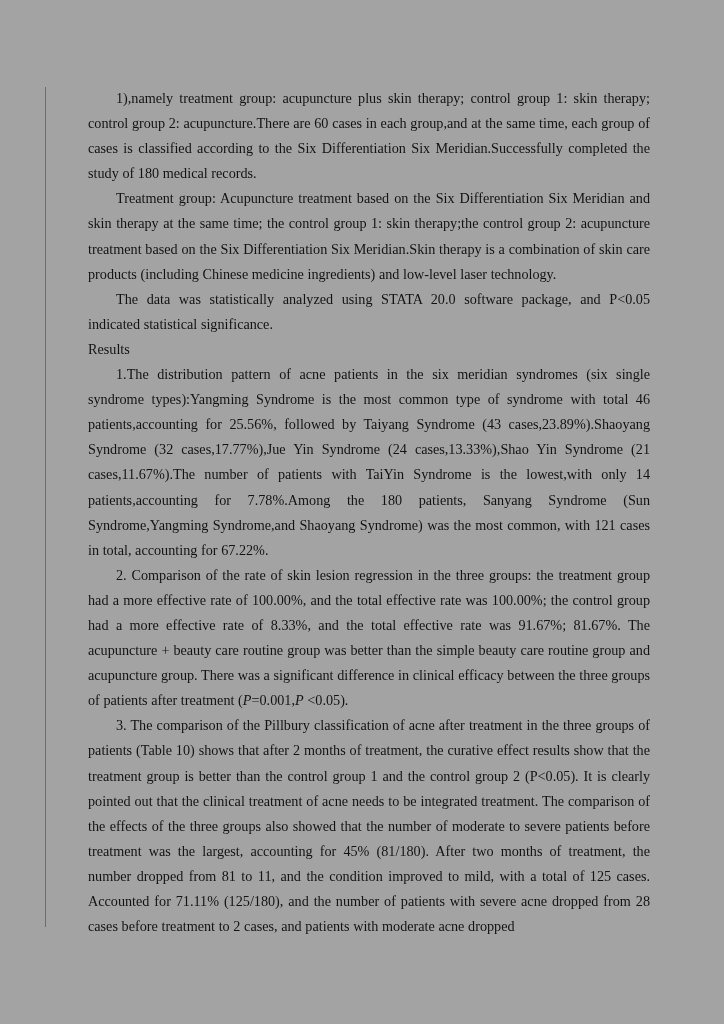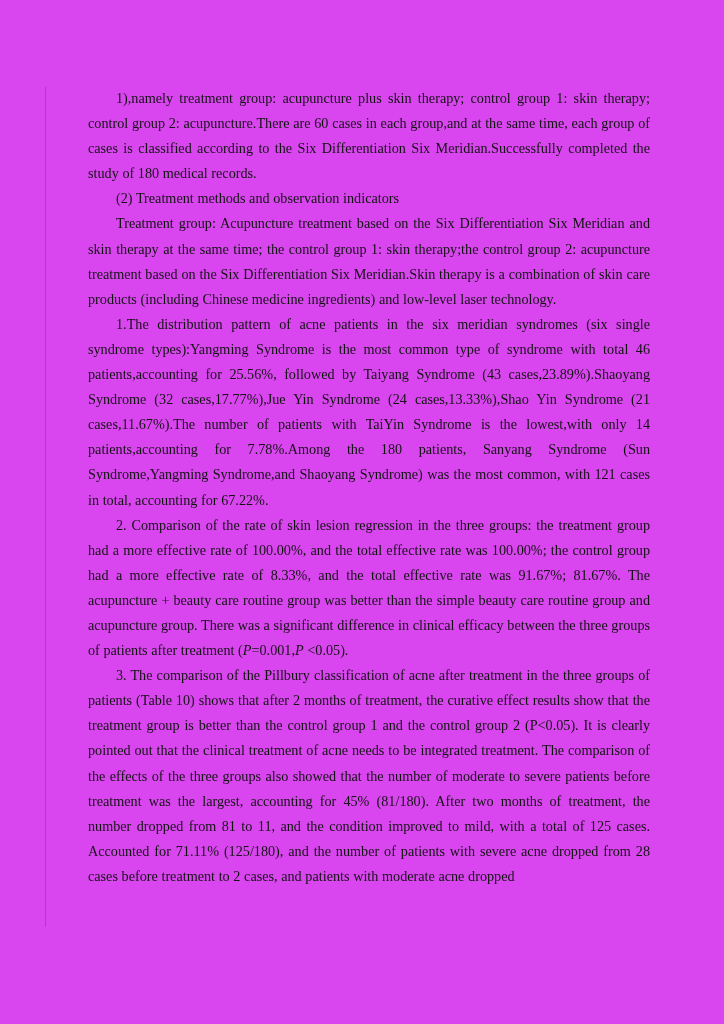--- a/index.html
+++ b/index.html
@@ -67,35 +67,36 @@
     line-height: 0;
   }
 
   em.stat {
     font-style: italic;
   }
 </style>
 </head>
 <body style="background: rgb(255, 255, 255); color: rgb(19, 19, 19);">
 
-<div id="page" style="background: #d946ef;">
+<div id="page" style="background: #a3a3a3;">
 
   <div id="change-bar" style="background: rgb(107, 107, 112);"></div>
 
   <div id="text-column">
 
     <p class="para">1),namely treatment group: acupuncture plus skin therapy; control group 1: skin therapy; control group 2: acupuncture.There are 60 cases in each group,and at the same time, each group of cases is classified according to the Six Differentiation Six Meridian.Successfully completed the study of 180 medical records.</p>
 
-    <p class="para">(2) Treatment methods and observation indicators</p>
 
     <p class="para">Treatment group: Acupuncture treatment based on the Six Differentiation Six Meridian and skin therapy at the same time; the control group 1: skin therapy;the control group 2: acupuncture treatment based on the Six Differentiation Six Meridian.Skin therapy is a combination of skin care products (including Chinese medicine ingredients) and low-level laser technology.</p>
 
 
 
+    <p class="para">The data was statistically analyzed using STATA 20.0 software package, and P&lt;0.05 indicated statistical significance.</p>
 
+    <p class="para noindent">Results</p>
 
     <p class="para">1.The distribution pattern of acne patients in the six meridian syndromes (six single syndrome types):Yangming Syndrome is the most common type of syndrome with total 46 patients,accounting for 25.56%, followed by Taiyang Syndrome (43 cases,23.89%).Shaoyang Syndrome (32 cases,17.77%),Jue Yin Syndrome (24 cases,13.33%),Shao Yin Syndrome (21 cases,11.67%).The number of patients with TaiYin Syndrome is the lowest,with only 14 patients,accounting for 7.78%.Among the 180 patients, Sanyang Syndrome (Sun Syndrome,Yangming Syndrome,and Shaoyang Syndrome) was the most common, with 121 cases in total, accounting for 67.22%.</p>
 
     <p class="para"><span>2. Comparison of the rate of skin lesion regression in the three groups: the treatment group had a more effective rate of 100.00%, and the total effective rate was 100.00%; the control group had a more effective rate of 8.33%, and the total effective rate was 91.67%; 81.67%. The acupuncture + beauty care routine group was better than the simple beauty care routine group and acupuncture group. There was a significant difference in clinical efficacy between the three groups of patients after treatment (</span><em class="stat">P</em><span>=0.001,</span><em class="stat">P</em><span> &lt;0.05).</span></p>
 
     <p class="para">3. The comparison of the Pillbury classification of acne after treatment in the three groups of patients (Table 10) shows that after 2 months of treatment, the curative effect results show that the treatment group is better than the control group 1 and the control group 2 (P&lt;0.05). It is clearly pointed out that the clinical treatment of acne needs to be integrated treatment. The comparison of the effects of the three groups also showed that the number of moderate to severe patients before treatment was the largest, accounting for 45% (81/180). After two months of treatment, the number dropped from 81 to 11, and the condition improved to mild, with a total of 125 cases. Accounted for 71.11% (125/180), and the number of patients with severe acne dropped from 28 cases before treatment to 2 cases, and patients with moderate acne dropped</p>
 
   </div>
 </div>
 

